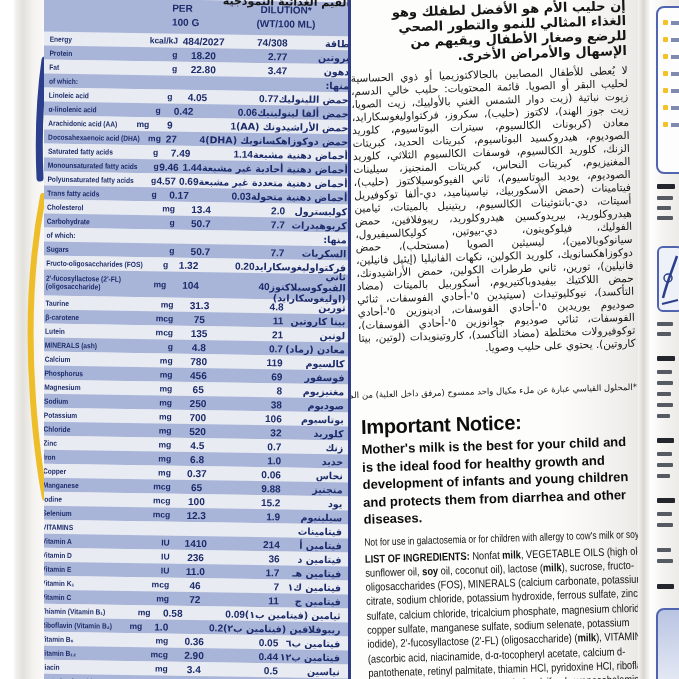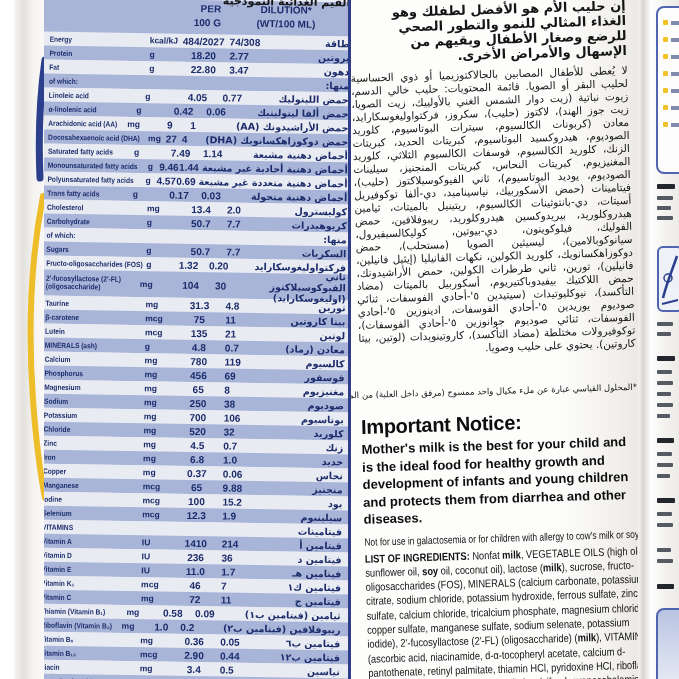--- a/index.html
+++ b/index.html
@@ -19,36 +19,36 @@
   
   .table-panel{
     position:absolute;left:44px;top:0;width:304px;height:679px;
     background:#e9ebf2;border-right:3px solid #2e3d86;overflow:hidden;
   }
   .rows-wrap{
     position:absolute;top:0;left:-8px;right:-8px;
     transform:rotate(0.9deg);transform-origin:50% 40%;
   }
   .thead{height:34px;background:#a8b4d8;position:relative;}
-  .h-per{position:absolute;left:119px;top:2px;width:62px;text-align:right;font-weight:bold;
+  .h-per{position:absolute;left:132px;top:2px;width:62px;text-align:left;font-weight:bold;
     font-size:10px;line-height:14px;white-space:pre-line;color:#1c2c6b;}
   .h-dil{position:absolute;left:200px;top:2px;width:92px;text-align:center;font-weight:bold;
     font-size:10px;line-height:14px;white-space:pre-line;color:#1c2c6b;}
   .t-ar{position:absolute;right:10px;top:-6px;font-size:11px;font-weight:bold;color:#1c2c6b;
     direction:rtl;white-space:nowrap;}
   .row{height:14px;display:flex;align-items:center;color:#1c2c6b;}
   .row.l{background:#e9ebf2;}
   .row.b{background:#a8b4d8;}
   .row.tall{height:26px;}
   .c-en{width:100px;margin-left:10px;font-size:7.5px;font-weight:bold;white-space:nowrap;
     display:inline-block;transform:scaleX(.88);transform-origin:left center;overflow:visible;}
   .tall .c-en{white-space:normal;line-height:8px;}
-  .c-unit{width:28px;text-align:left;font-size:8.5px;font-weight:bold;}
+  .c-unit{width:28px;text-align:right;font-size:8.5px;font-weight:bold;}
   .c-per{width:52px;text-align:center;font-size:10px;font-weight:bold;}
-  .c-dil{width:58px;text-align:left;font-size:10px;font-weight:bold;}
+  .c-dil{width:58px;text-align:right;font-size:10px;font-weight:bold;}
   .c-ar{flex:1;direction:rtl;text-align:right;padding-right:10px;font-size:9.5px;font-weight:bold;
     white-space:nowrap;overflow:visible;font-family:"DejaVu Sans","Liberation Sans",sans-serif;}
   .tall .c-ar{white-space:normal;line-height:11px;}
 
   
   .text-panel{
     position:absolute;left:351px;top:0;width:293px;height:679px;overflow:hidden;
     background:linear-gradient(90deg,#fdfdfc 0 70%,#f1efec 92%,#e9e7e3 100%);
   }
   .tilt{position:absolute;left:0;top:0;width:100%;
@@ -220,21 +220,21 @@
           <span class="c-en">Fructo-oligosaccharides (FOS)</span>
           <span class="c-unit">g</span>
           <span class="c-per">1.32</span>
           <span class="c-dil">0.20</span>
           <span class="c-ar">فركتواوليغوسكارايد</span>
         </div>
         <div class="row b tall">
           <span class="c-en">2'-fucosyllactose (2'-FL) (oligosaccharide)</span>
           <span class="c-unit">mg</span>
           <span class="c-per">104</span>
-          <span class="c-dil">30</span>
+          <span class="c-dil">40</span>
           <span class="c-ar">ثاني الفيوكوسيلاكتوز (اوليغوسكارايد)</span>
         </div>
         <div class="row l">
           <span class="c-en">Taurine</span>
           <span class="c-unit">mg</span>
           <span class="c-per">31.3</span>
           <span class="c-dil">4.8</span>
           <span class="c-ar">تورين</span>
         </div>
         <div class="row b">

